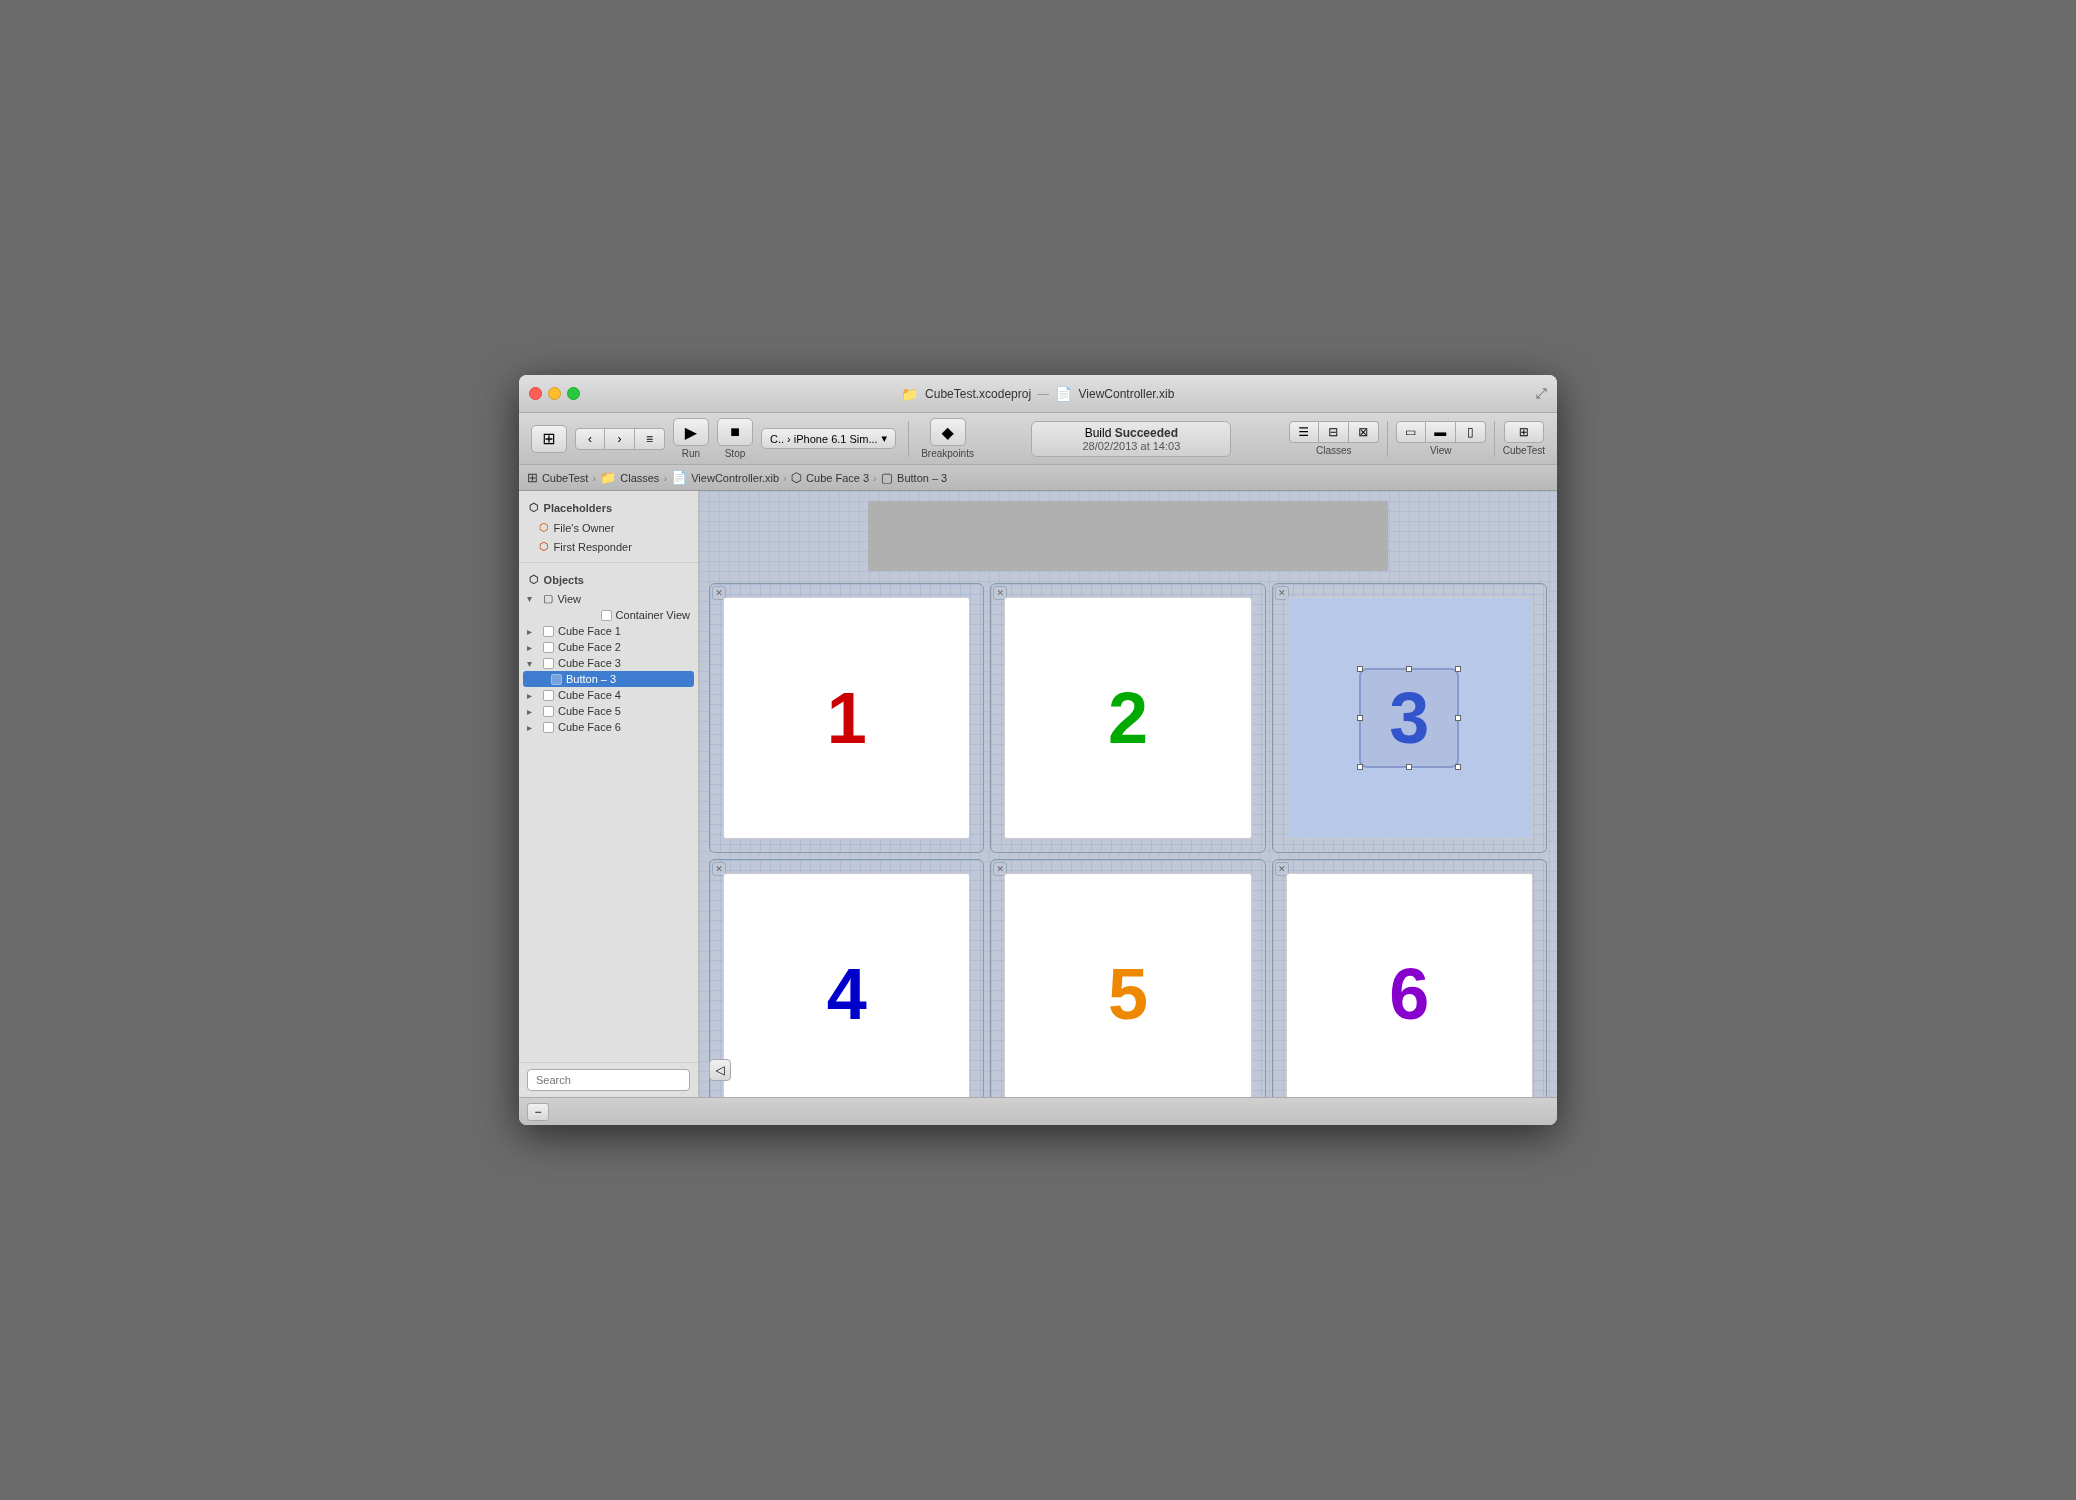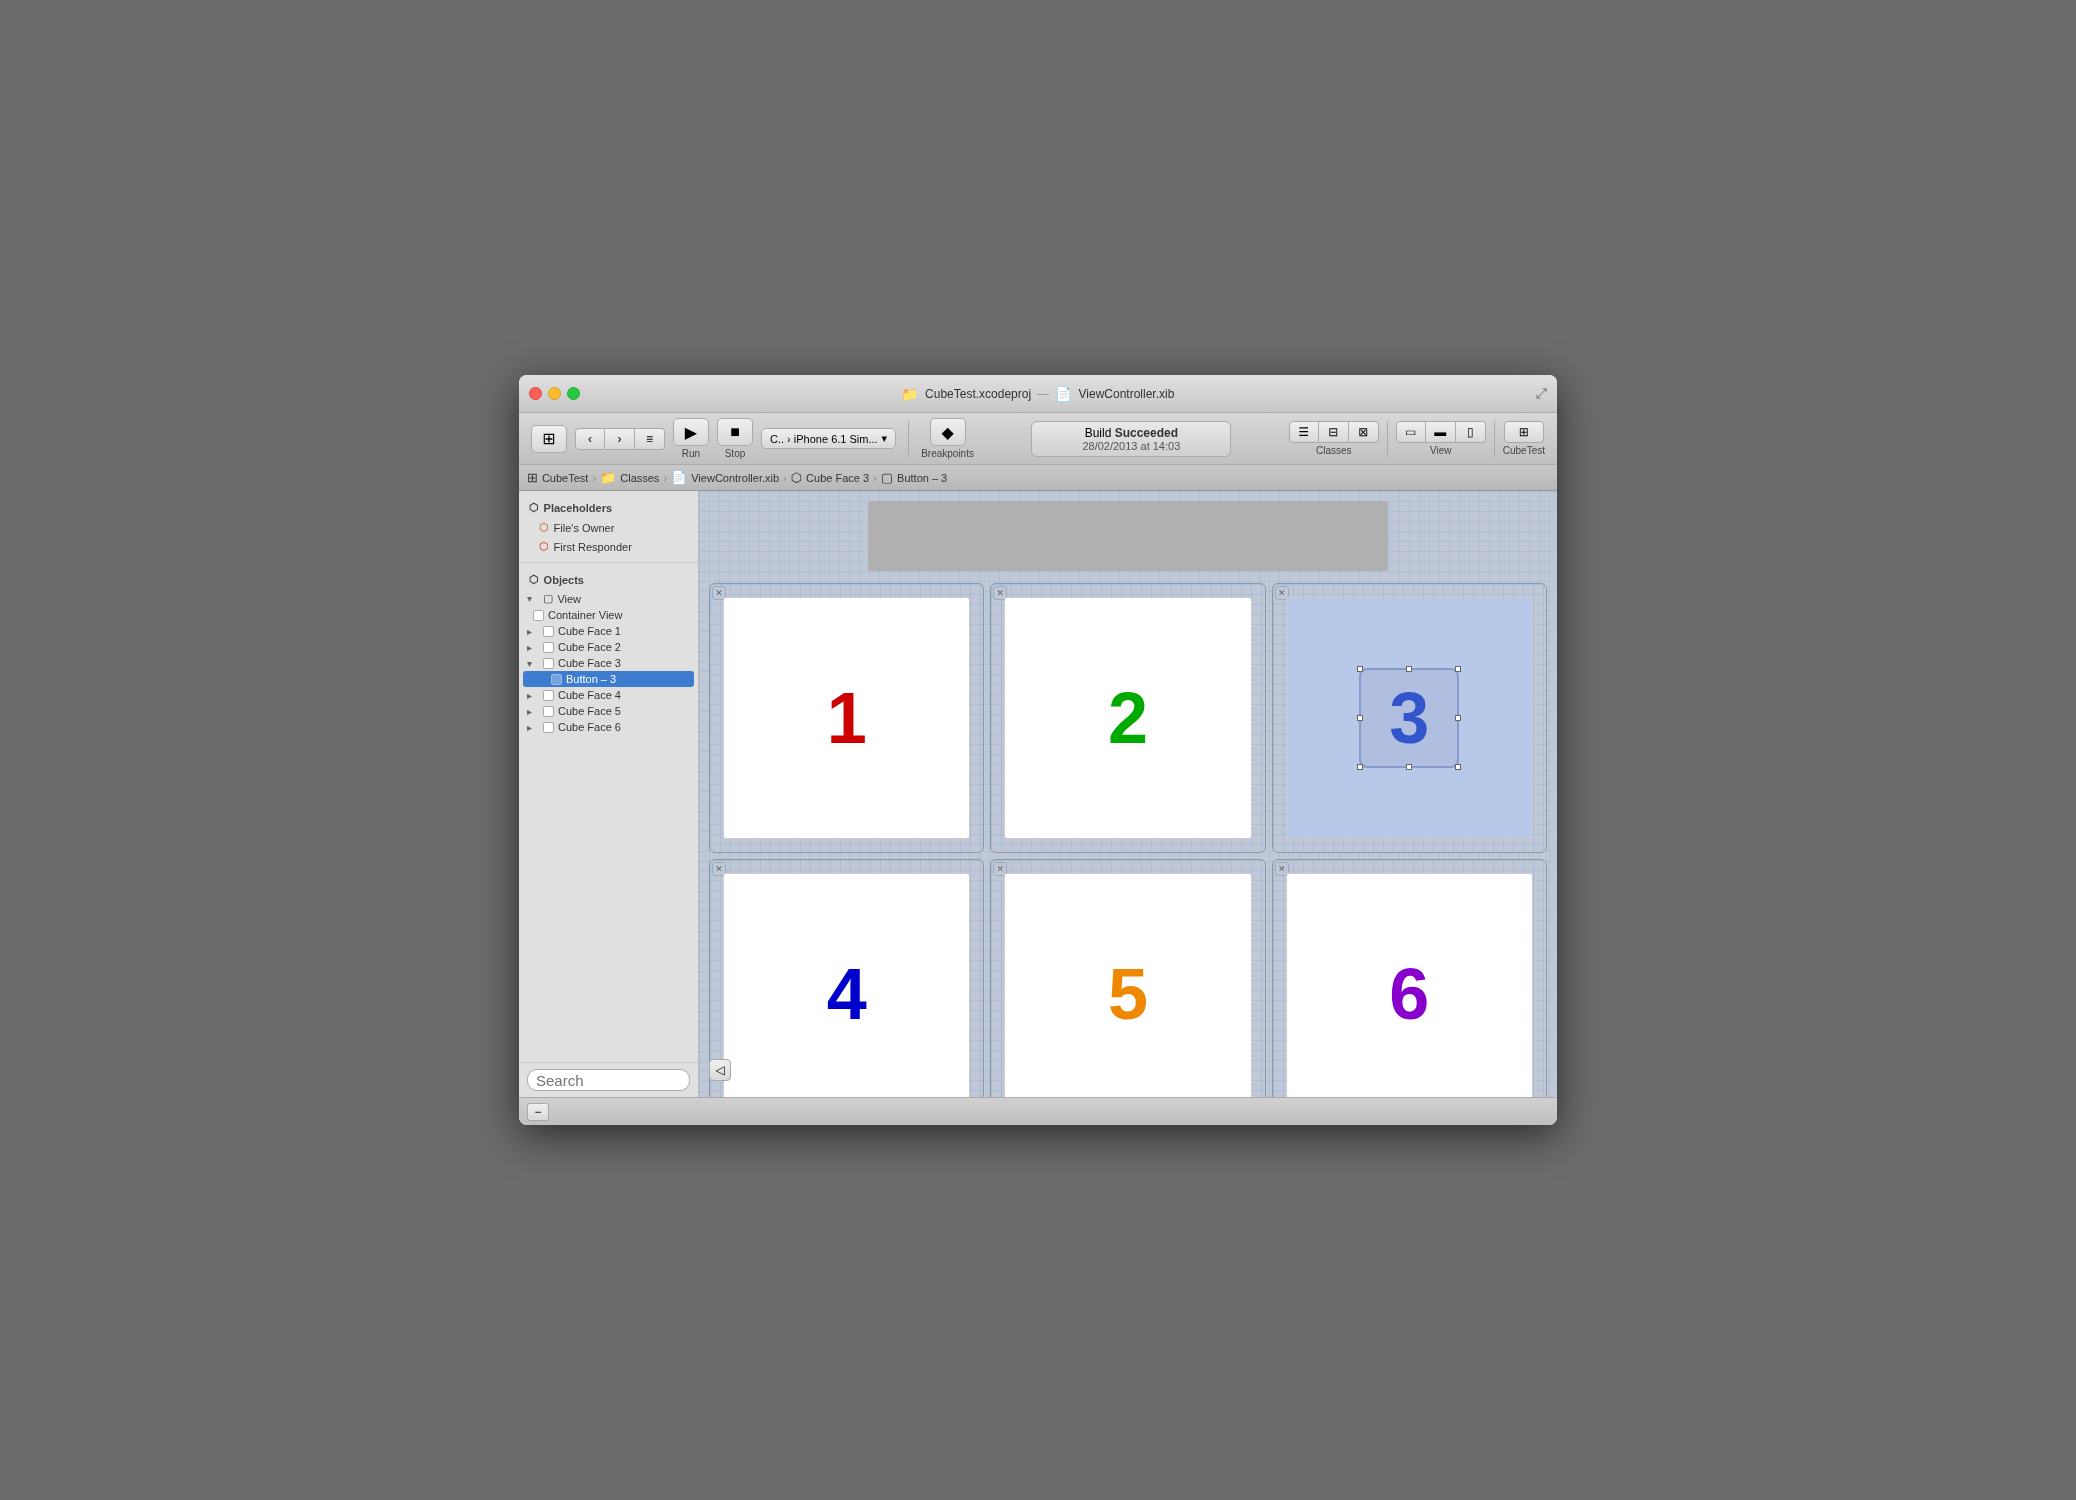--- a/index.html
+++ b/index.html
@@ -245,24 +245,24 @@
     
     .sidebar-bottom {
       margin-top: auto;
       padding: 6px 8px;
       border-top: 1px solid #ccc;
     }
     .sidebar-search {
       width: 100%;
       height: 22px;
       border: 1px solid #aaa;
-      border-radius: 10px;
+      border-radius: 4px;
       background: white;
       padding: 0 8px;
-      font-size: 15px;
+      font-size: 11px;
     }
     
     .canvas-area {
       flex: 1;
       background: #c0c8d8;
       background-image:
         linear-gradient(rgba(100,140,200,0.15) 1px, transparent 1px),
         linear-gradient(90deg, rgba(100,140,200,0.15) 1px, transparent 1px);
       background-size: 10px 10px;
       overflow: auto;
@@ -531,21 +531,21 @@
           <span>⬡</span>
           <span>Objects</span>
         </div>
 
         <div class="tree-item">
           <span class="tree-toggle">▾</span>
           <span>▢</span>
           <span>View</span>
         </div>
 
-        <div class="tree-item tree-indent" style="padding-left:14px;">
+        <div class="tree-item tree-indent" style="padding-left:14px;justify-content:flex-end;">
           <div class="tree-checkbox"></div>
           <span>Container View</span>
         </div>
 
         <div class="tree-item">
           <span class="tree-toggle">▸</span>
           <div class="tree-checkbox"></div>
           <span>Cube Face 1</span>
         </div>
 

